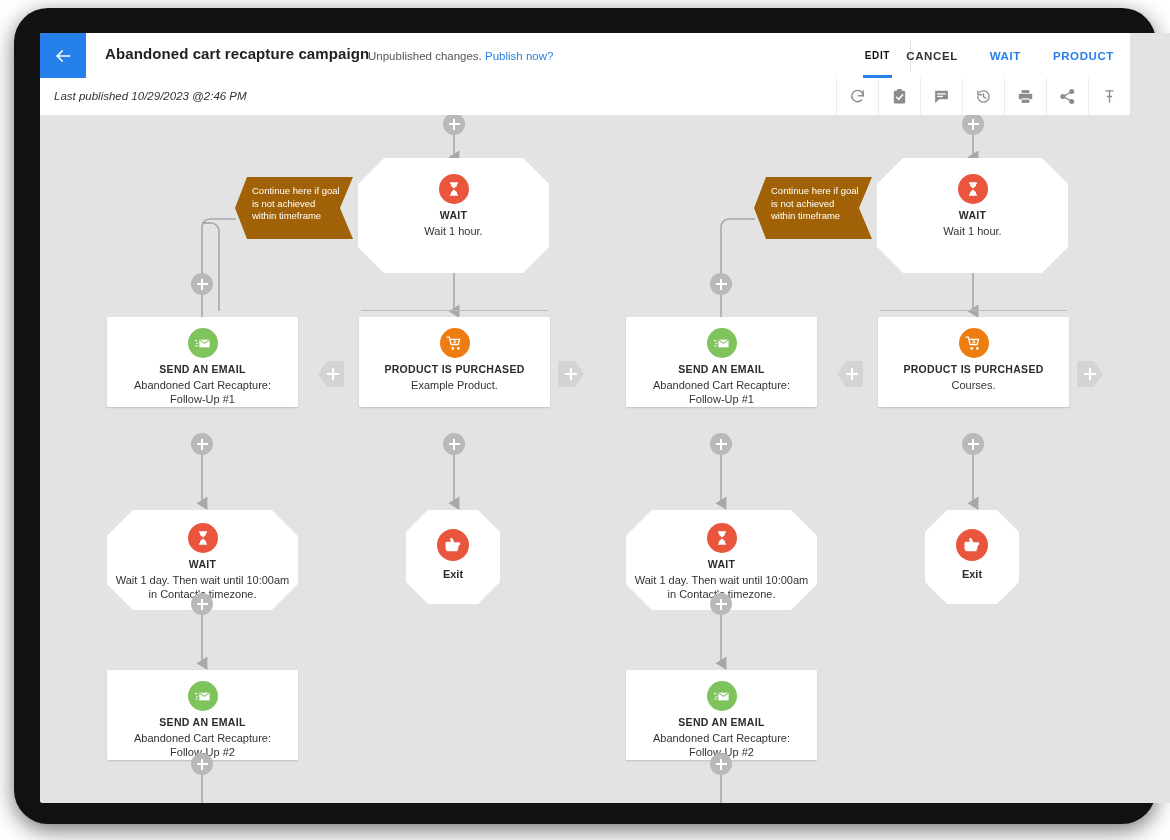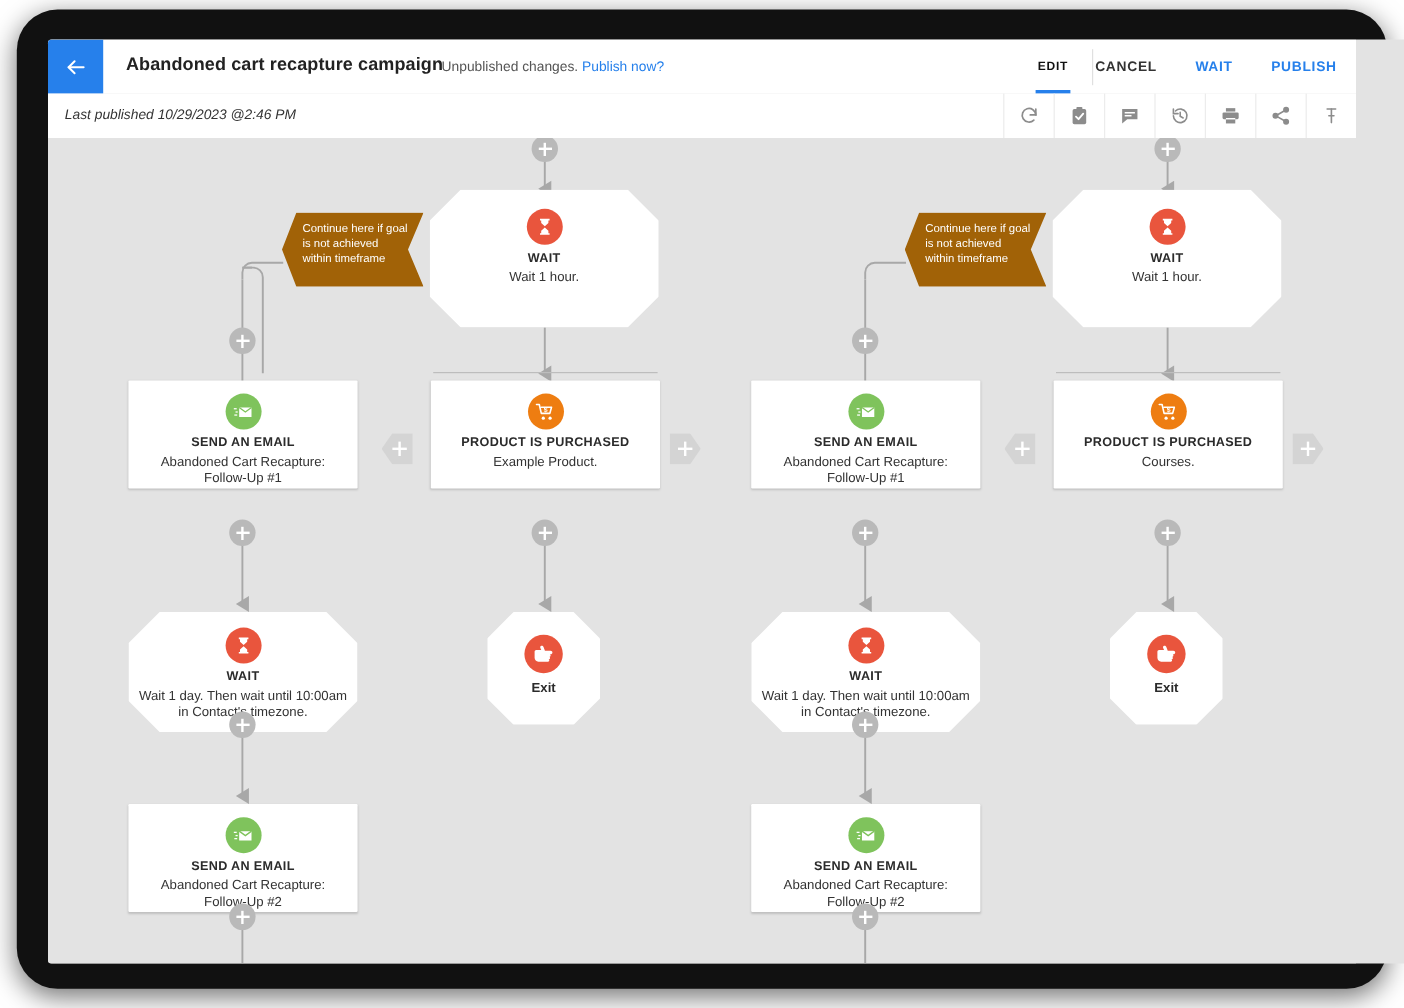--- a/index.html
+++ b/index.html
@@ -149,21 +149,21 @@
       <span>Unpublished changes.</span>
       <span class="lnk">Publish now?</span>
     </div>
     <div class="tabs">
       <div class="tab active">EDIT</div>
     </div>
     <div class="vdiv"></div>
     <div class="acts">
       <div class="act">CANCEL</div>
       <div class="act blue">WAIT</div>
-      <div class="act blue">PUBLISH</div>
+      <div class="act blue">PRODUCT</div>
     </div>
   </div>
 
   <div class="subbar">
     <div class="lastpub">Last published 10/29/2023 @2:46 PM</div>
     <div class="tools">
       <div class="tool">
         <span>
           <svg width="17" height="17" viewBox="0 0 24 24" fill="none" stroke="#8c8c8c" stroke-width="2" stroke-linecap="round">
             <path d="M20 11a8 8 0 1 0-2.3 6"></path>

